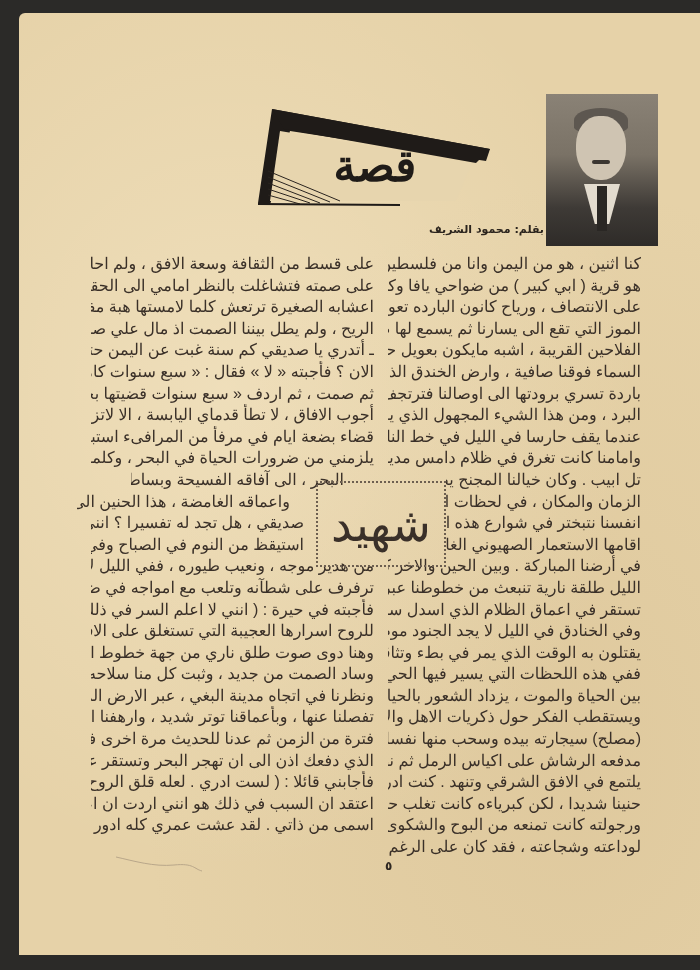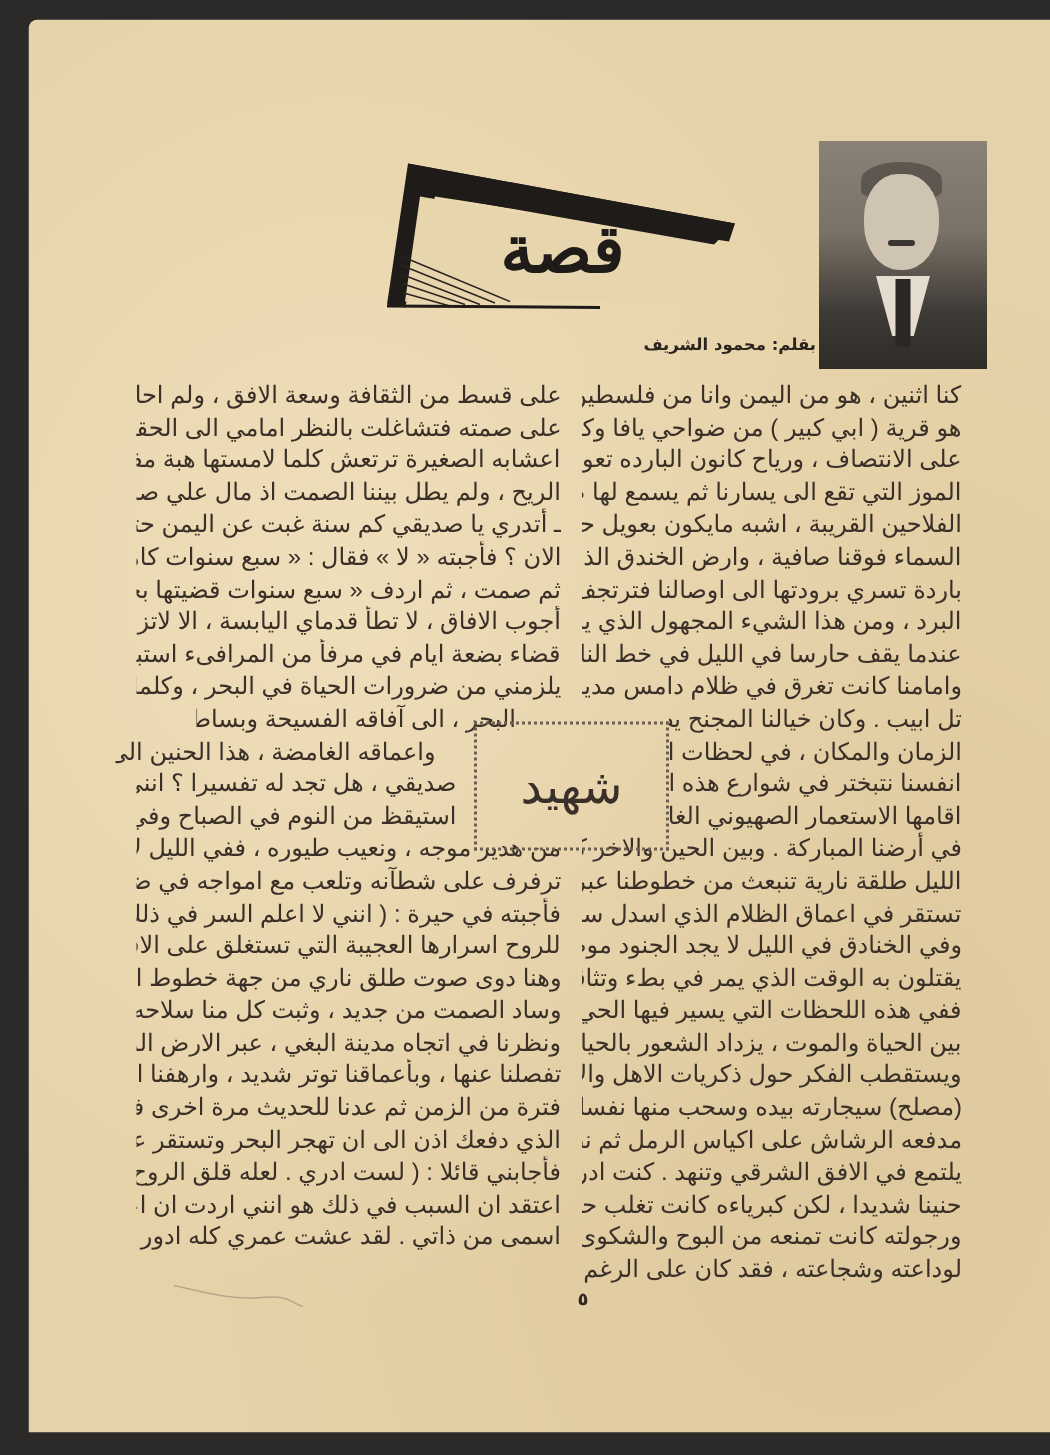--- a/index.html
+++ b/index.html
@@ -41,21 +41,21 @@
   .photo .mustache { position:absolute; left:46px; top:66px; width:18px; height:4px; background:#3b3631; border-radius:2px; }
   .title-art { position:absolute; left:231px; top:88px; width:245px; height:110px; }
   .byline {
     position:absolute; left:395px; top:210px; width:130px; text-align:right; direction:rtl;
     font-size:11px; font-weight:bold; color:#2b241d;
   }
   .shahid-box {
     position:absolute; left:297px; top:468px; width:130px; height:86px;
     border:2px dotted #6d5f50; box-sizing:border-box;
     display:flex; align-items:center; justify-content:center;
-    font-family:"DejaVu Serif", serif; font-size:32px; color:#3a3029; direction:rtl;
+    font-family:"DejaVu Serif", serif; font-size:47px; color:#3a3029; direction:rtl;
   }
   .page-num { position:absolute; left:366px; top:846px; font-size:12px; color:#2f2822; font-weight:bold; }
   .scribble { position:absolute; left:95px; top:840px; width:90px; height:20px; }
 </style>
 </head>
 <body>
 
 <div class="page">
 
   <svg class="title-art" viewBox="0 0 245 110">

